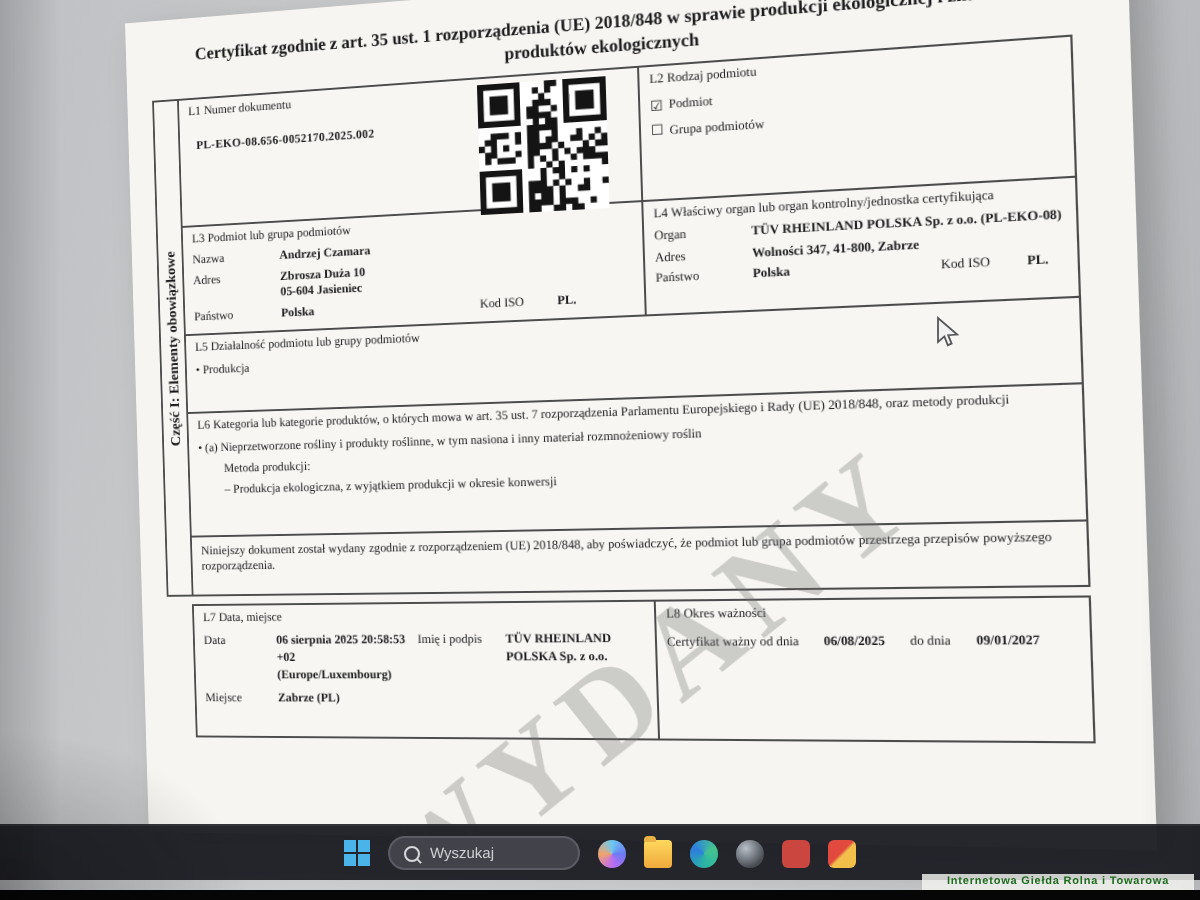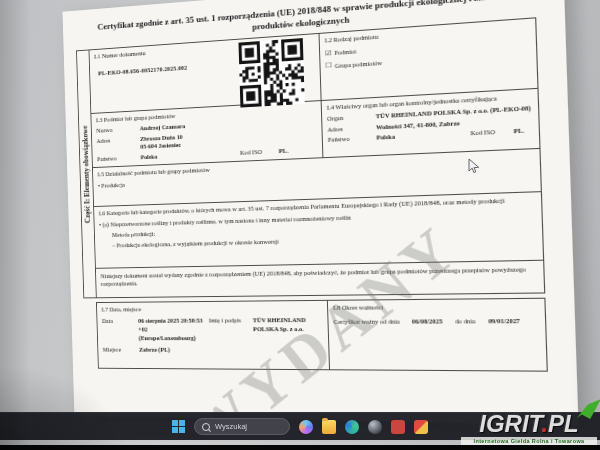--- a/index.html
+++ b/index.html
@@ -223,21 +223,17 @@
       <div class="ticon i-edge"></div>
       <div class="ticon i-globe"></div>
       <div class="ticon i-red"></div>
       <div class="ticon i-multi"></div>
     </div>
   </div>
 
   <div class="bezel"></div>
 
   <div class="logo">
-    <div class="logo-main">
-      <span>IGRIT</span><span class="logo-dot">.</span><span>PL</span>
-      <span class="leaf"></span>
-    </div>
     <div class="tagline">Internetowa Giełda Rolna i Towarowa</div>
   </div>
 
   <div class="vignette"></div>
 </div>
 
 </body></html>

